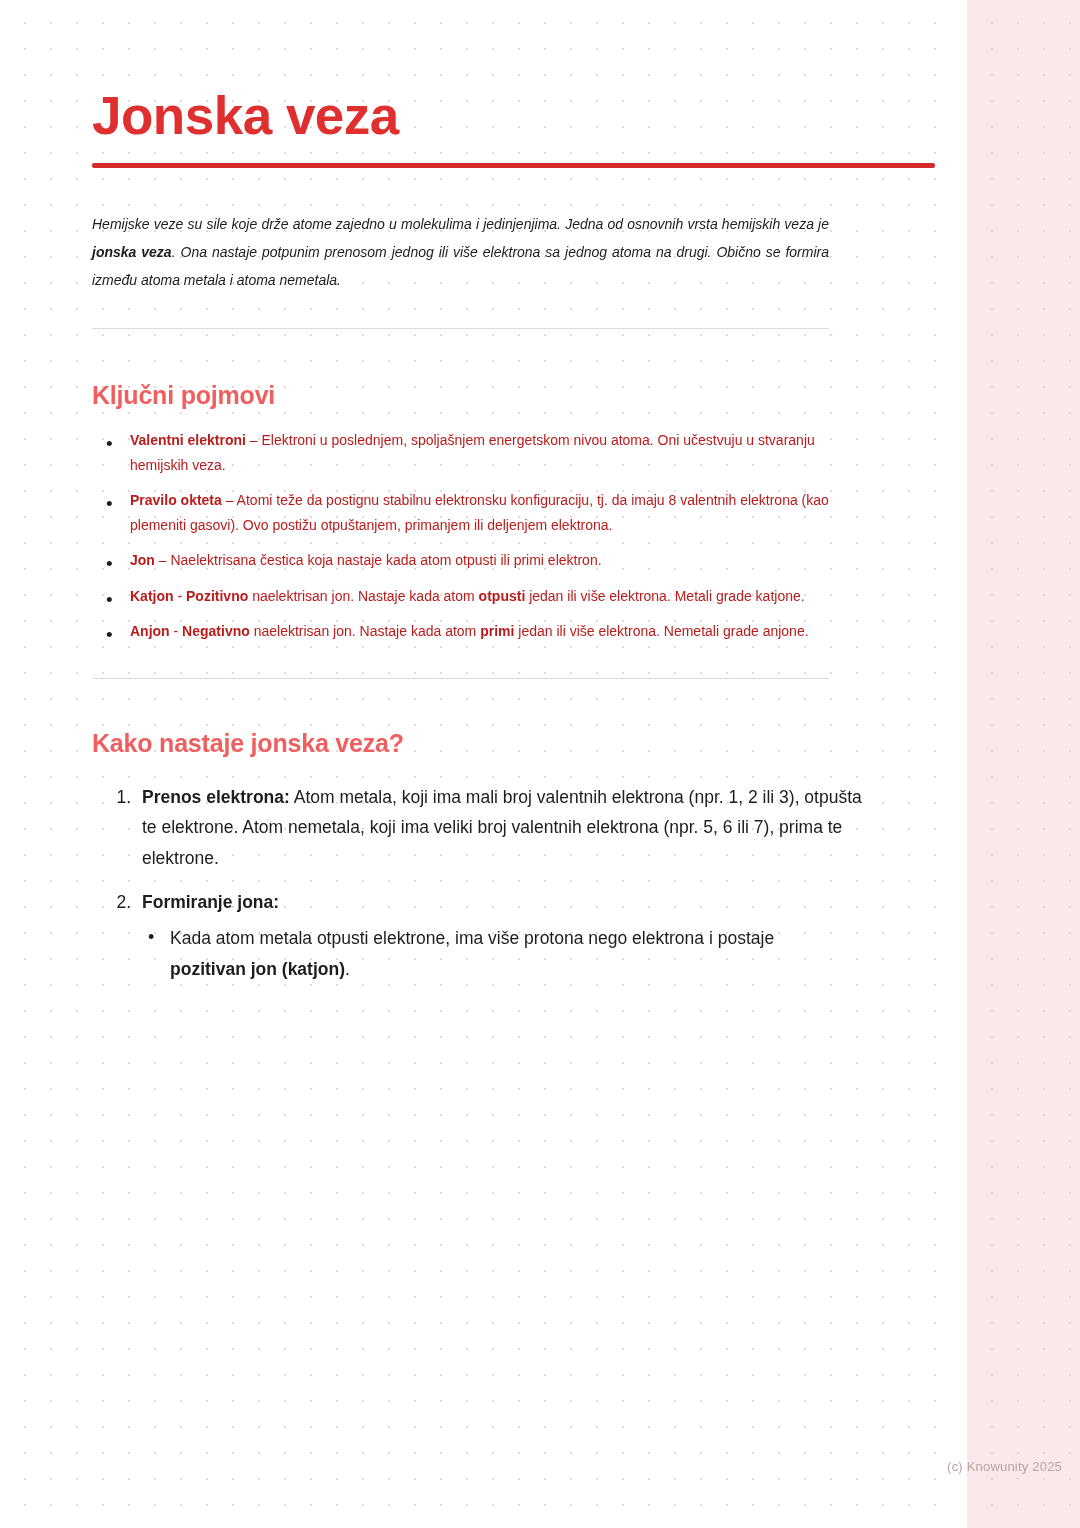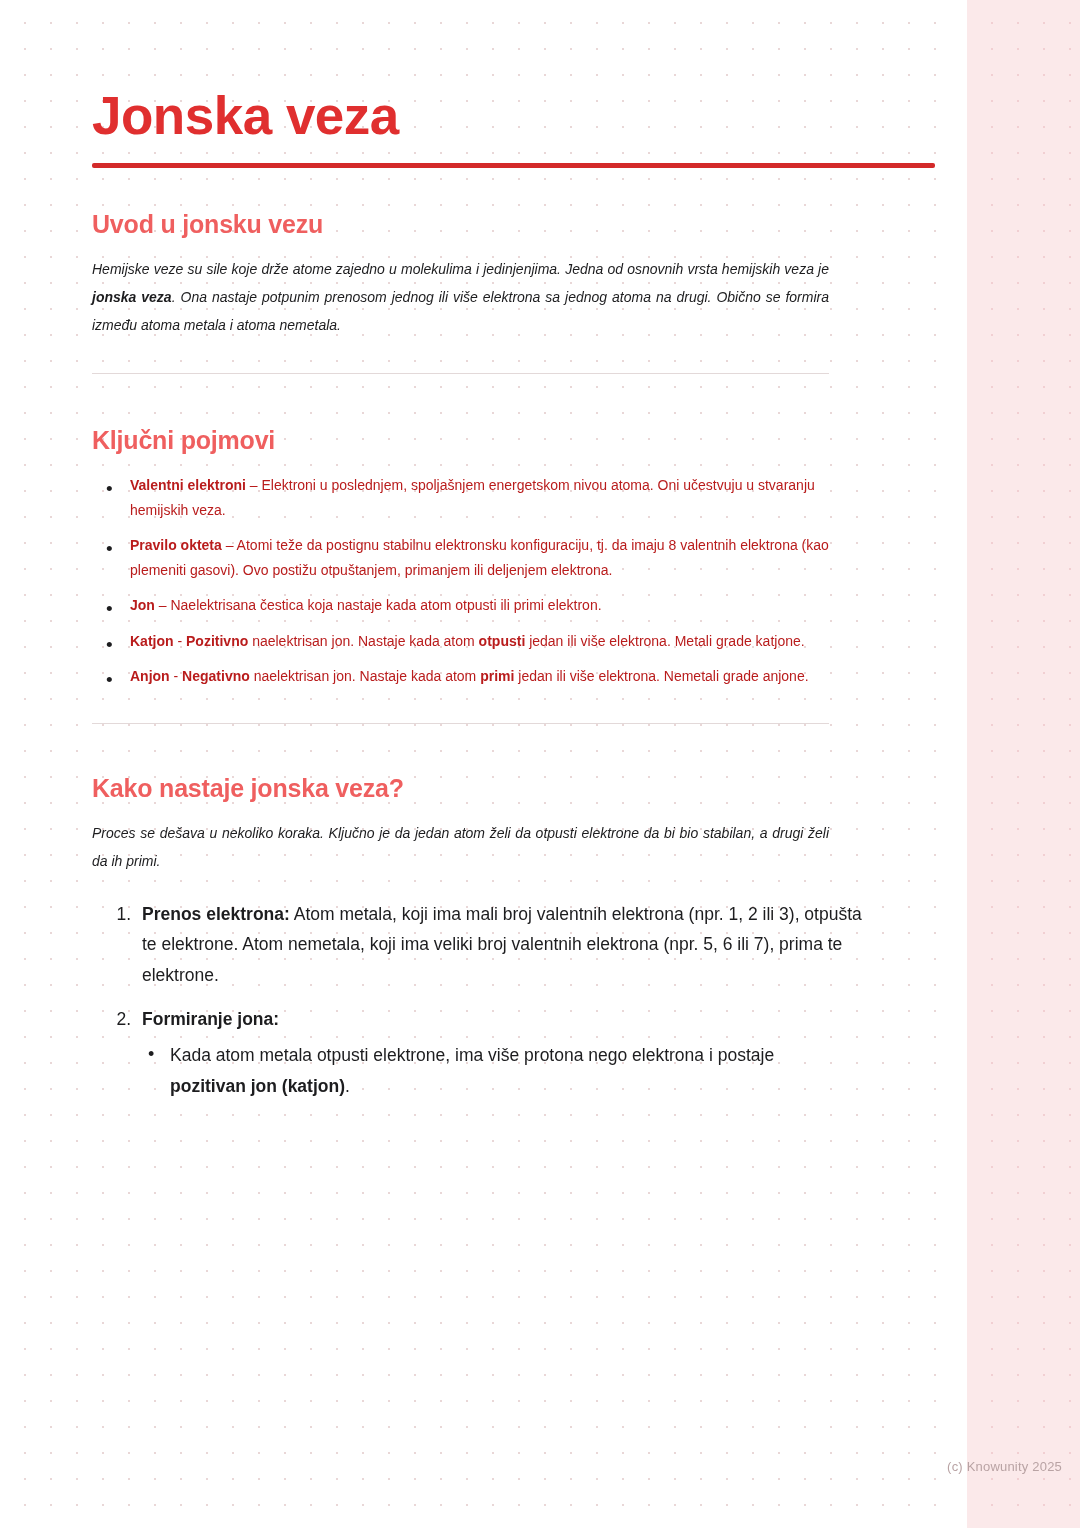--- a/index.html
+++ b/index.html
@@ -171,40 +171,38 @@
 <div class="page"></div>
 <div class="right-strip-edge"></div>
 <div class="right-strip"></div>
 
 <div class="content">
 
   <h1 class="doc-title">Jonska veza</h1>
   <div class="title-rule"></div>
 
   <div class="sec-intro">
-    <h2 class="section-title">Uvod u jonsku vezu</h2>
     <p class="para narrow">Hemijske veze su sile koje drže atome zajedno u molekulima i jedinjenjima. Jedna od osnovnih vrsta hemijskih veza je <b>jonska veza</b>. Ona nastaje potpunim prenosom jednog ili više elektrona sa jednog atoma na drugi. Obično se formira između atoma metala i atoma nemetala.</p>
     <div class="divider"></div>
   </div>
 
   <div class="sec-key">
     <h2 class="section-title">Ključni pojmovi</h2>
     <ul class="bullets">
       <li><b>Valentni elektroni</b> – Elektroni u poslednjem, spoljašnjem energetskom nivou atoma. Oni učestvuju u stvaranju hemijskih veza.</li>
       <li><b>Pravilo okteta</b> – Atomi teže da postignu stabilnu elektronsku konfiguraciju, tj. da imaju 8 valentnih elektrona (kao plemeniti gasovi). Ovo postižu otpuštanjem, primanjem ili deljenjem elektrona.</li>
       <li><b>Jon</b> – Naelektrisana čestica koja nastaje kada atom otpusti ili primi elektron.</li>
       <li><b>Katjon</b> - <b>Pozitivno</b> naelektrisan jon. Nastaje kada atom <b>otpusti</b> jedan ili više elektrona. Metali grade katjone.</li>
       <li><b>Anjon</b> - <b>Negativno</b> naelektrisan jon. Nastaje kada atom <b>primi</b> jedan ili više elektrona. Nemetali grade anjone.</li>
     </ul>
     <div class="divider"></div>
   </div>
 
   <div class="sec-how">
     <h2 class="section-title">Kako nastaje jonska veza?</h2>
-    <p class="para narrow">Proces se dešava u nekoliko koraka. Ključno je da jedan atom želi da otpusti elektrone da bi bio stabilan, a drugi želi da ih primi.</p>
     <ol class="steps">
       <li>
         <span><b>Prenos elektrona:</b> Atom metala, koji ima mali broj valentnih elektrona (npr. 1, 2 ili 3), otpušta te elektrone. Atom nemetala, koji ima veliki broj valentnih elektrona (npr. 5, 6 ili 7), prima te elektrone.</span>
       </li>
       <li>
         <span><b>Formiranje jona:</b></span>
         <ul class="subbullets">
           <li>Kada atom metala otpusti elektrone, ima više protona nego elektrona i postaje <b>pozitivan jon (katjon)</b>.</li>
         </ul>
       </li>

